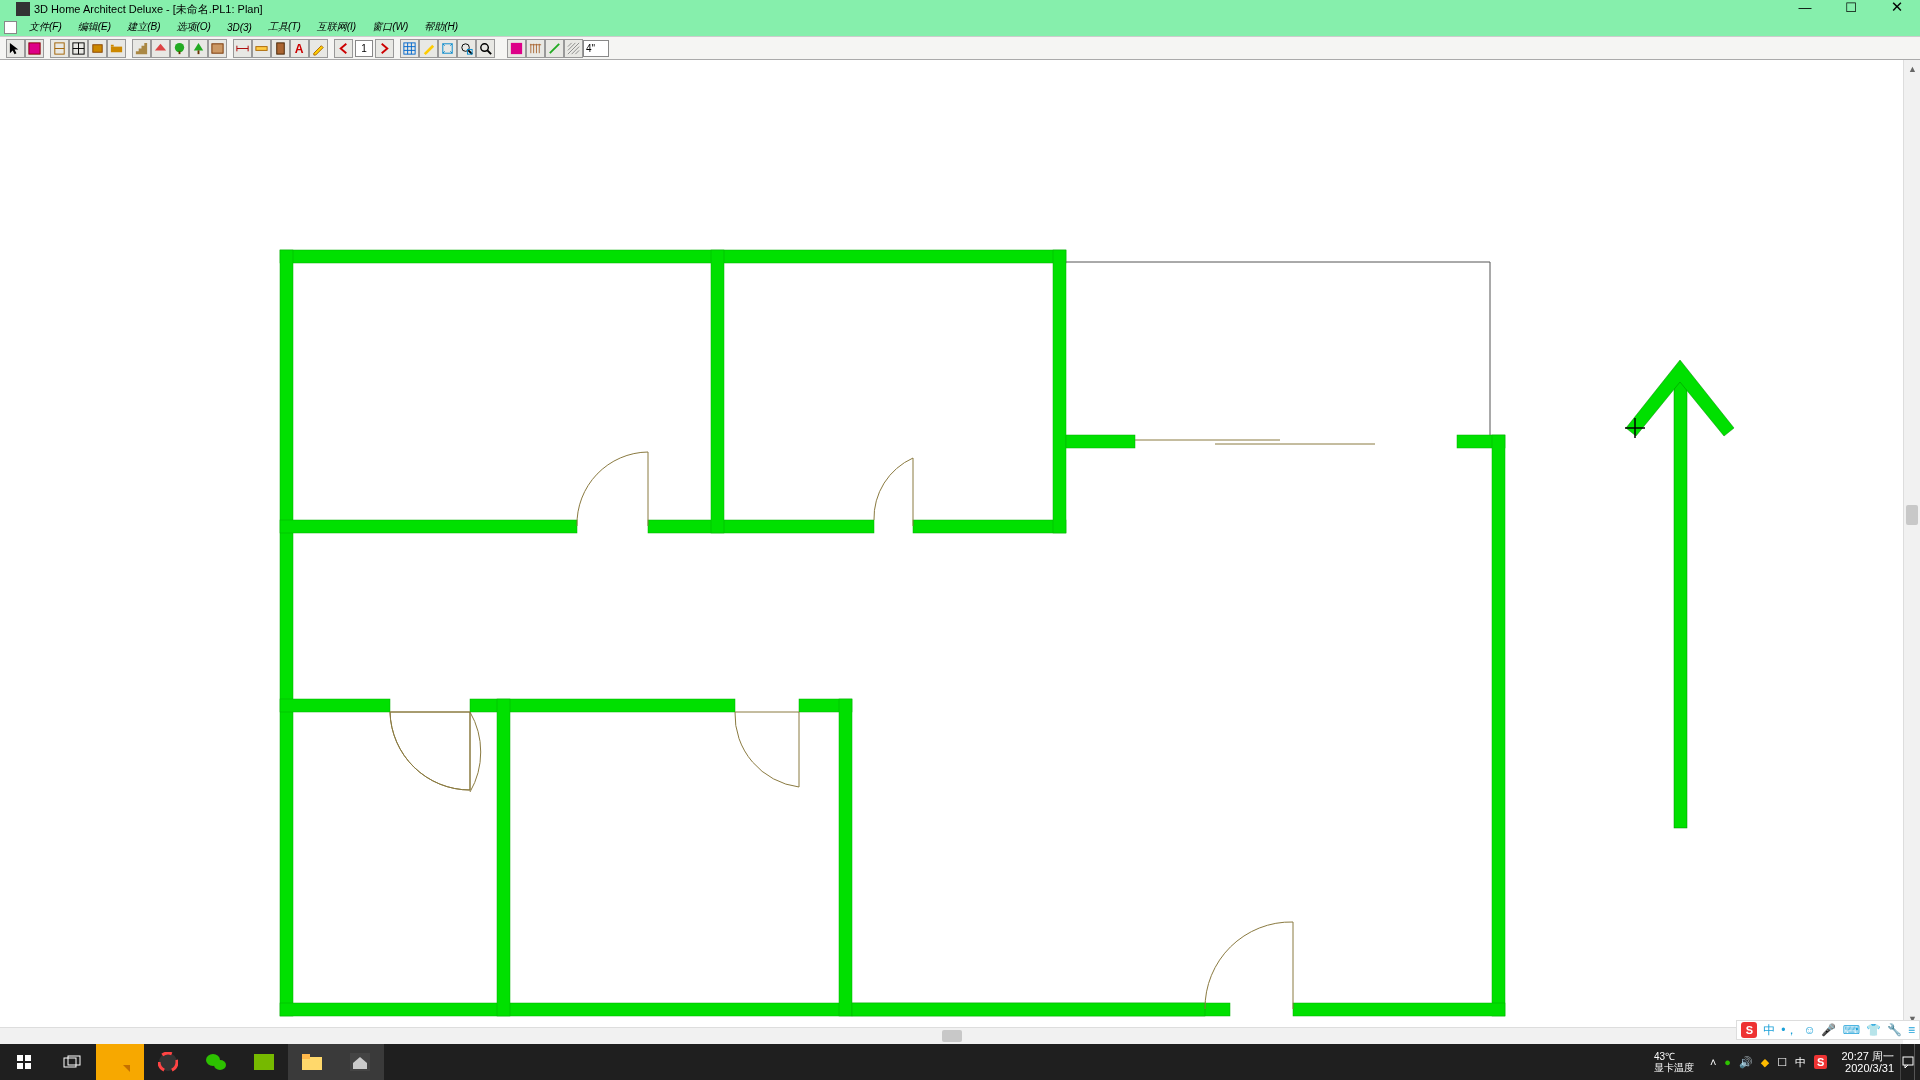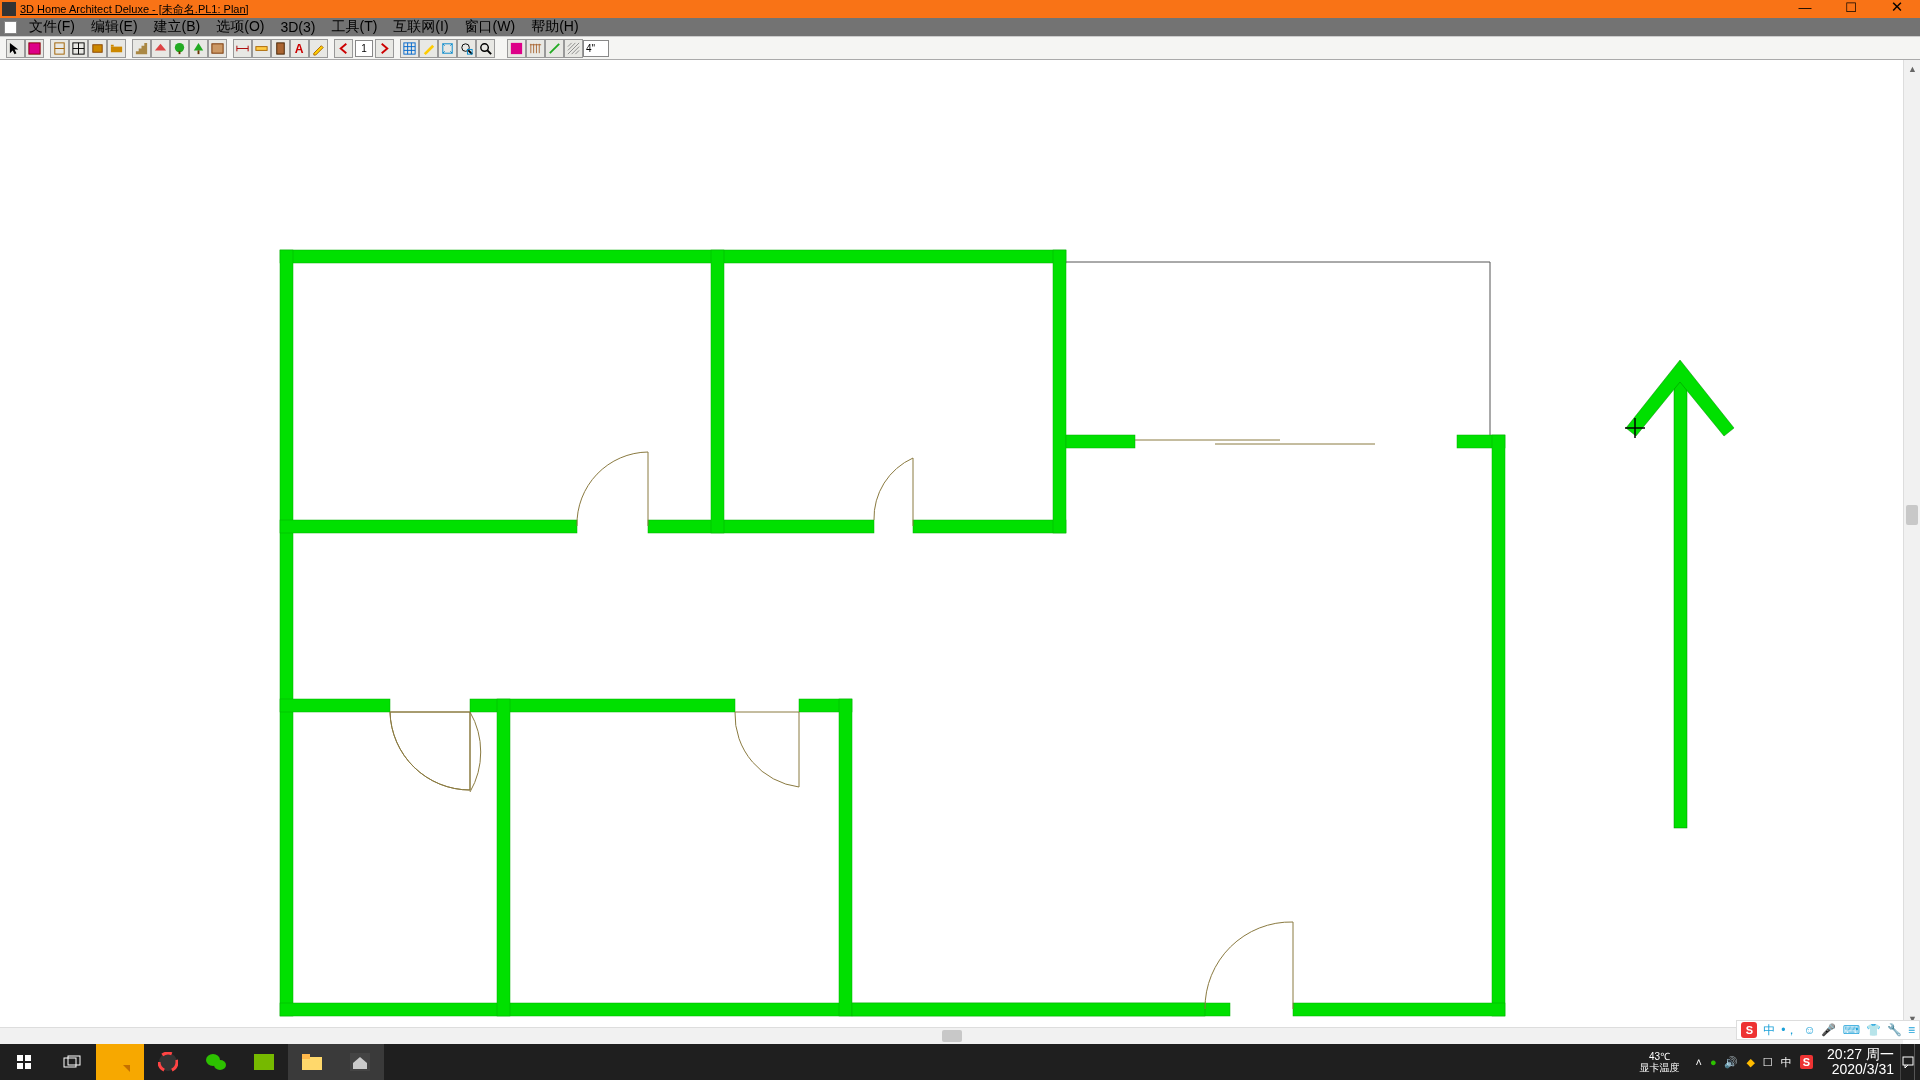--- a/index.html
+++ b/index.html
@@ -1,28 +1,28 @@
 <!DOCTYPE html>
 <html><head>
 <meta charset="utf-8">
 <style>
 * { margin: 0; padding: 0; box-sizing: border-box; font-family: "Microsoft YaHei", "SimSun", sans-serif; }
 body { width: 1920px; height: 1080px; overflow: hidden; background: #fff; position: relative; }
 
 
-.titlebar { height: 18px; background: #f97316; display: flex; align-items: center; padding-left: 2px; font-size: 11px; position: relative; text-decoration: underline; }
+.titlebar { height: 18px; background: #86efac; display: flex; align-items: center; padding-left: 16px; font-size: 11px; position: relative; }
 .titlebar .app-icon { width: 14px; height: 14px; background: #333; margin-right: 4px; display:inline-block; }
 .win-controls { position: absolute; right: 0; top: -2px; display: flex; }
 .win-controls div { width: 46px; height: 18px; display: flex; align-items: center; justify-content: center; font-size: 13px; }
 .win-controls .close { font-size: 15px; }
 .sub-win-controls { position:absolute; right:2px; top:18px; height:14px; display:flex; gap:4px; font-size:10px; color:#777; }
 .sub-win-controls span { padding: 0 2px; }
 
 
-.menubar { height: 18px; background: #737373; display: flex; align-items: center; padding-left: 4px; font-size: 14px; gap: 0; position:relative; }
+.menubar { height: 18px; background: #86efac; display: flex; align-items: center; padding-left: 4px; font-size: 10px; gap: 0; position:relative;font-style:italic; }
 .menubar .doc-icon { width:13px; height:13px; border:1px solid #888; margin-right:4px; background:#fff; }
 .menubar .mitem { padding: 1px 8px; }
 
 
 .toolbar { height: 24px; border-top: 1px solid #ccc; border-bottom: 1px solid #aaa; display: flex; align-items: center; padding-left: 6px; background: #f5f5f3; }
 .tbtn { width: 19px; height: 19px; border: 1px solid #999; margin-right: 0; background: #e8e8e4; display:flex; align-items:center; justify-content:center; position:relative; }
 .tbtn svg { width: 15px; height: 15px; }
 .tsep { width: 6px; }
 .tinput { width: 18px; height: 17px; border: 1px solid #888; background:#fff; font-size:10px; text-align:center; margin: 0 2px; }
 .tinput2 { width: 26px; height:17px; border:1px solid #888; background:#fff; font-size:10px; padding-left:2px; }
@@ -47,22 +47,22 @@
 .statusbar .cell { border-right:1px solid #bbb; padding:0 6px; height:100%; display:flex; align-items:center; }
 .statusbar .spacer { flex:1; border-right:1px solid #bbb; height:100%; }
 
 
 .taskbar { position:absolute; bottom:0; left:0; right:0; height:36px; background:#1f1f1f; display:flex; align-items:center; color:#fff; font-size:11px; }
 .taskbar .tb-btn { width:48px; height:36px; display:flex; align-items:center; justify-content:center; }
 .taskbar .tb-btn.active { background:#3a3a3a; }
 .taskbar .tb-btn.orange { background:#f7a800; }
 .taskbar .spacer { flex:1; }
 .taskbar .tray { display:flex; align-items:center; gap:8px; padding:0 8px; font-size:11px; }
-.taskbar .clock { text-align:right; line-height:1.1; padding:0 6px; font-size:14px; }
-.taskbar .temp { text-align:center; line-height:1.1; padding:0 8px; font-size:10px; }
+.taskbar .clock { text-align:right; line-height:1.1; padding:0 6px; font-size:11px; }
+.taskbar .temp { text-align:left; line-height:1.1; padding:0 8px; font-size:10px; }
 .taskbar .notif { width:14px; height:36px; display:flex; align-items:center; justify-content:center; border-left:1px solid #444; }
 </style>
 </head>
 <body>
 
 <div class="titlebar">
   <span class="app-icon"></span>
   <span>3D Home Architect Deluxe - [未命名.PL1: Plan]</span>
   <div class="win-controls">
     <div>—</div>

